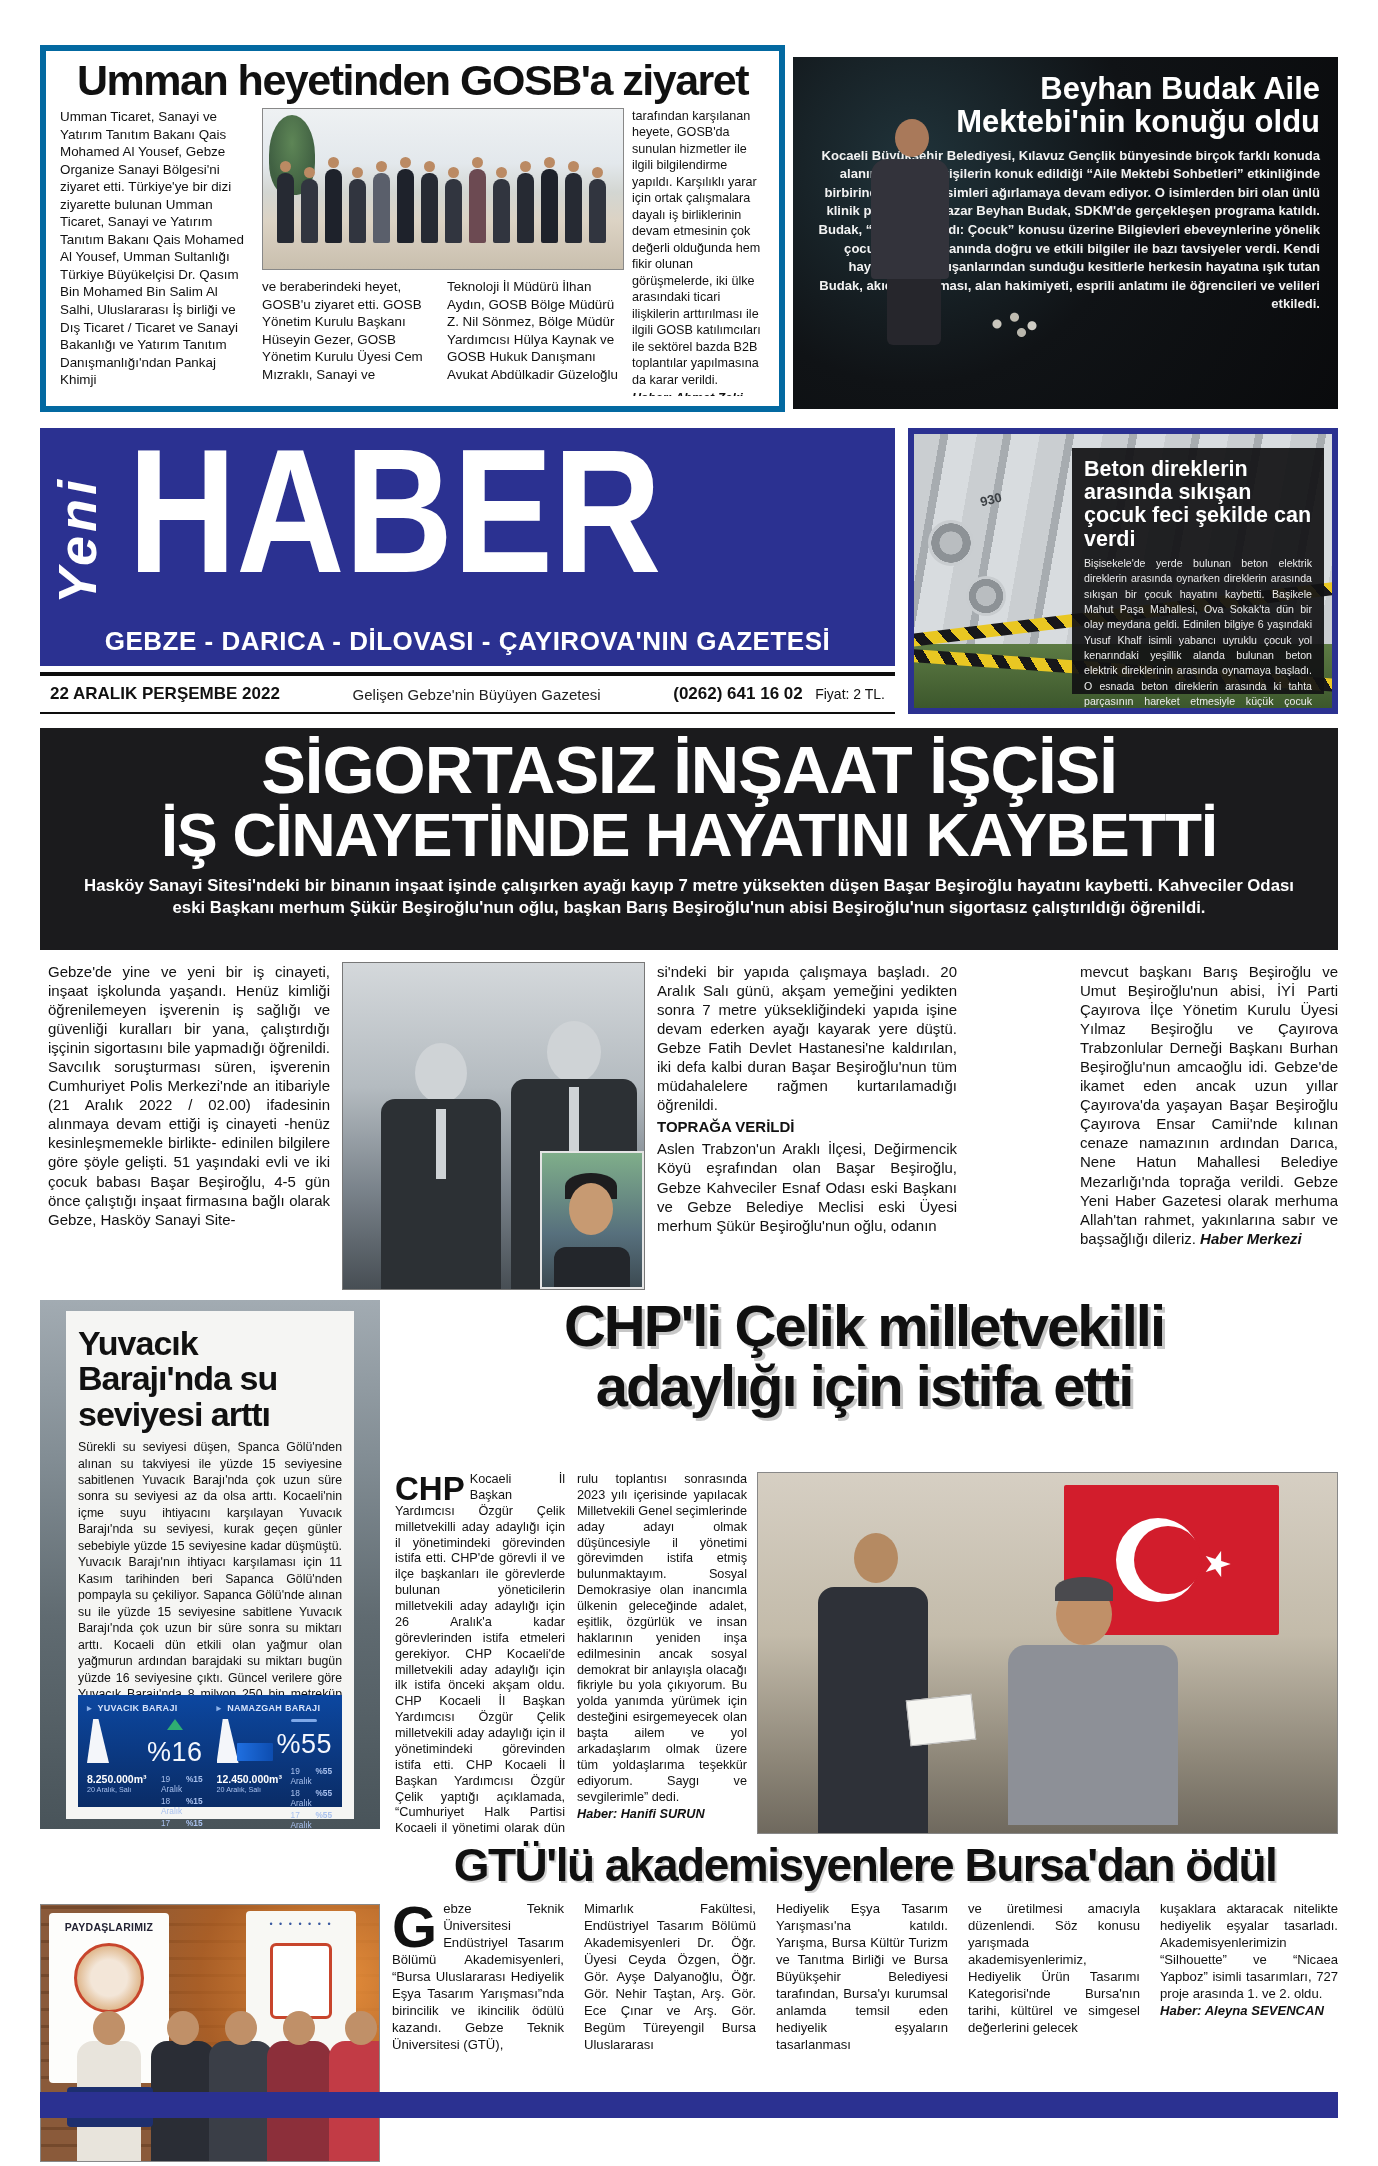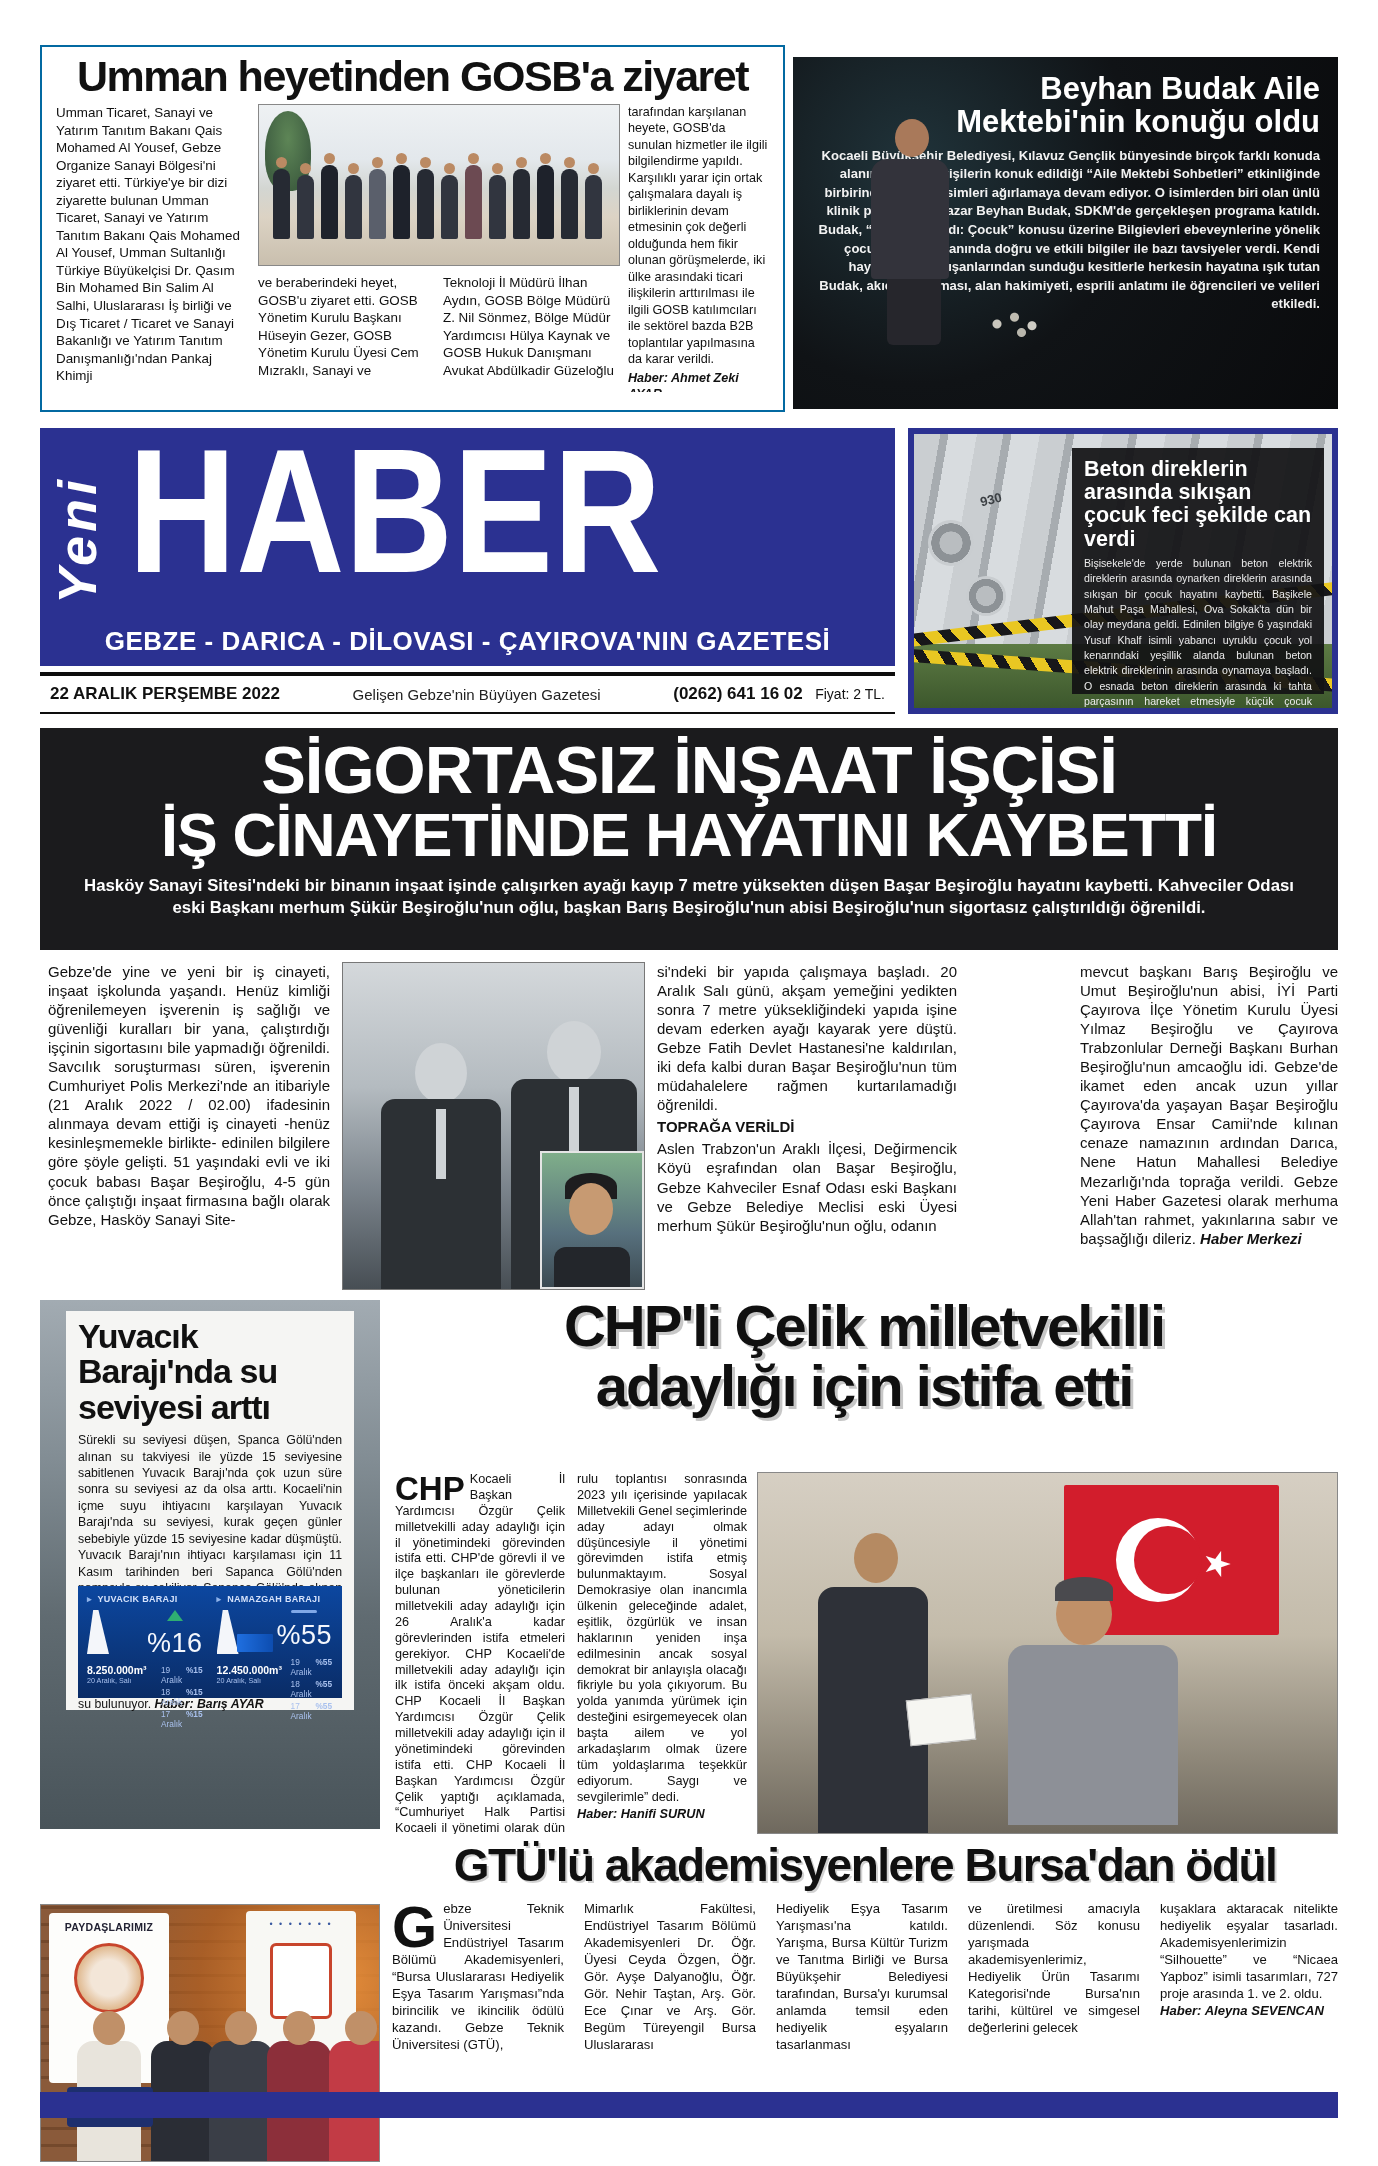--- a/index.html
+++ b/index.html
@@ -4,21 +4,21 @@
 <style>
   html,body{margin:0;padding:0;background:#fff;}
   .page{position:relative;width:1378px;height:2166px;background:#fff;
         font-family:"Liberation Sans",sans-serif;color:#111;overflow:hidden;}
   .abs{position:absolute;}
   .just{text-align:justify;}
   .byline{font-weight:bold;font-style:italic;}
   .col{overflow:hidden;}
 
   
-  .art1{left:40px;top:45px;width:745px;height:367px;border:2px solid #0369a1;
+  .art1{left:40px;top:45px;width:745px;height:367px;border:6px solid #0369a1;
         padding:8px 14px;box-sizing:border-box;}
   .art1 h1{margin:0 0 6px 0;font-size:43px;font-weight:800;letter-spacing:-1.5px;
            text-align:center;line-height:1;}
   .art1-body{display:flex;gap:10px;height:288px;}
   .art1-c1{width:192px;font-size:13.4px;line-height:1.31;}
   .art1-mid{width:360px;display:flex;flex-direction:column;gap:8px;}
   .art1-sub{display:flex;gap:10px;flex:1;}
   .art1-sub .col{width:175px;font-size:13.4px;line-height:1.31;}
   .art1-c4{flex:1;font-size:12.6px;line-height:1.31;}
   .art1-c4 .byline{display:block;margin-top:2px;}
@@ -124,22 +124,22 @@
   .tie{position:absolute;left:50%;transform:translateX(-50%);top:66px;width:10px;height:70px;background:#cfd3d6;}
   .minset{position:absolute;right:0;bottom:0;width:104px;height:138px;border:2px solid #e5e5e5;box-sizing:border-box;
     background:linear-gradient(180deg,#7fae8a 0%,#57707d 60%,#3c4a52 100%);}
   .minset .head{position:absolute;left:27px;top:30px;width:44px;height:52px;border-radius:50%;background:#c79a72;}
   .minset .hair{position:absolute;left:23px;top:20px;width:52px;height:26px;border-radius:50% 50% 0 0;background:#1d1d1f;}
   .minset .sh{position:absolute;left:12px;bottom:0;width:76px;height:40px;border-radius:12px 12px 0 0;background:#23262b;}
 
   
   .dam{left:40px;top:1300px;width:340px;height:529px;
     background:linear-gradient(180deg,#a2abb2 0%,#828d94 30%,#606b71 60%,#49545a 100%);overflow:hidden;}
-  .dam-white{position:absolute;left:26px;top:11px;width:288px;height:399px;background:#f5f5f3;
-    box-sizing:border-box;padding:8px 12px;}
+  .dam-white{position:absolute;left:26px;top:11px;width:288px;height:508px;background:#f5f5f3;
+    box-sizing:border-box;padding:15px 12px;}
   .dam-white h2{margin:0 0 7px 0;font-size:34px;line-height:1.04;font-weight:800;letter-spacing:-1px;}
   .dam-body{font-size:12.3px;line-height:1.34;}
   .dam-panel{position:absolute;left:12px;right:12px;bottom:12px;height:112px;
     background:linear-gradient(180deg,#0c47a0 0%,#0a2c66 100%);display:flex;padding:8px 9px;box-sizing:border-box;gap:8px;}
   .dam-half{flex:1;position:relative;color:#fff;}
   .dam-name{font-size:9px;font-weight:bold;color:#d5e2fb;letter-spacing:.3px;}
   .dam-name .arr{color:#8fb3ea;margin-right:3px;}
   .dam-row{display:flex;margin-top:6px;gap:8px;}
   .dam-leftcol{width:52px;display:flex;flex-direction:column;}
   .dam-ico{width:22px;height:44px;background:#f4f6fa;clip-path:polygon(28% 0,52% 0,100% 100%,0 100%);}

